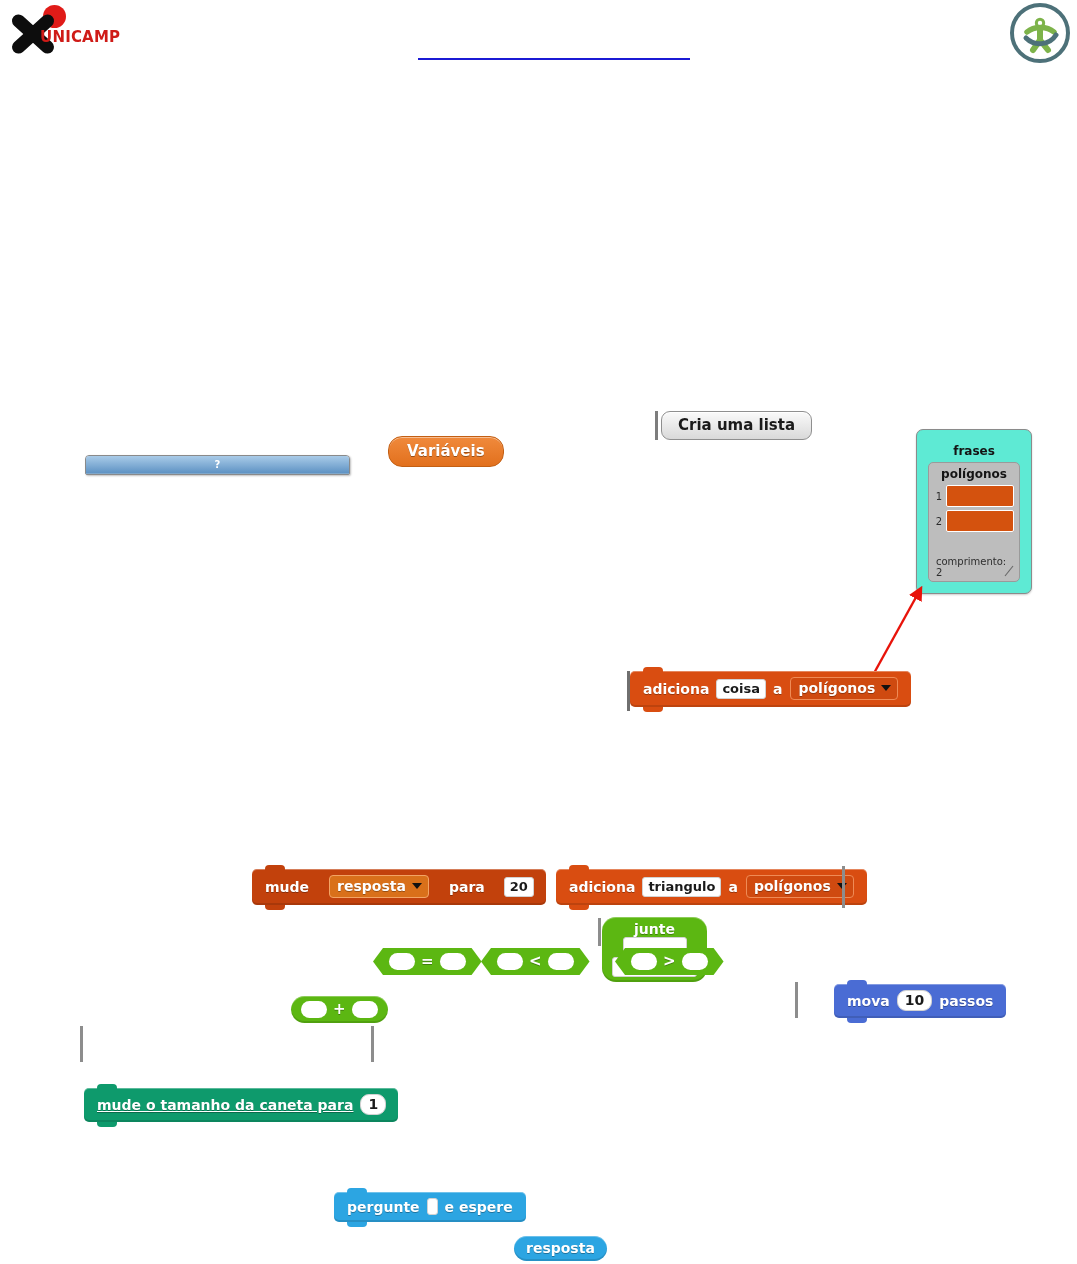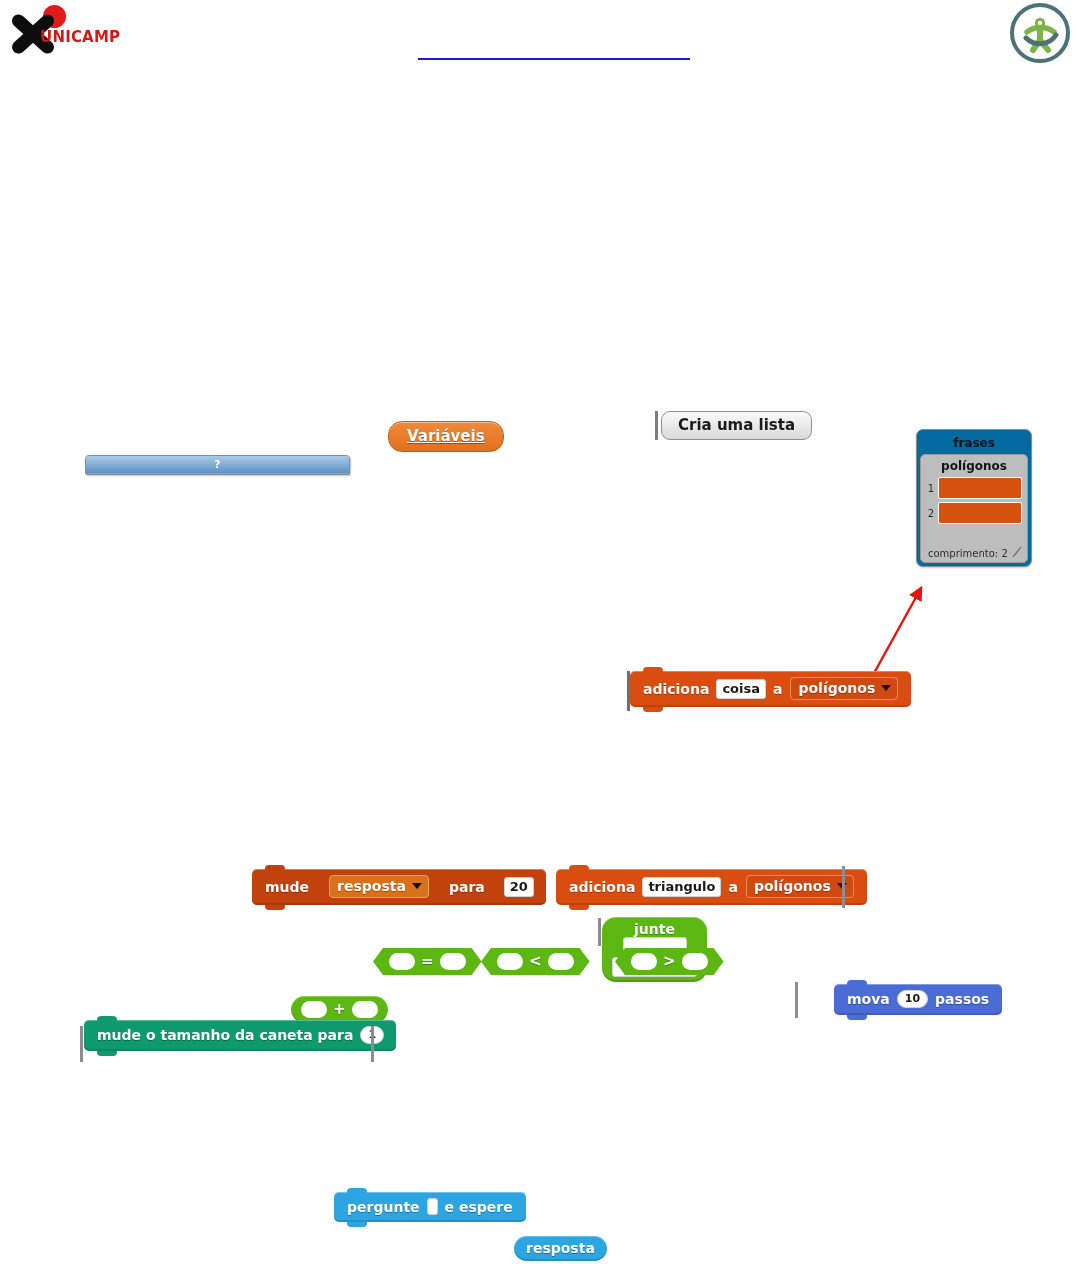--- a/index.html
+++ b/index.html
@@ -52,31 +52,30 @@
     border-bottom: 2px solid #1b1ad4;
   }
 
   #scratch-badge {
     position: absolute; right: 6px; top: 2px;
     width: 62px; height: 62px;
   }
 
   
   #variaveis-button {
-    position: absolute; left: 388px; top: 421px;
+    position: absolute; left: 388px; top: 436px;
     padding: 5px 18px 6px 18px;
     background: linear-gradient(#f08a3c, #e2701d);
     border: 1px solid #c35f13;
     border-radius: 14px;
     color: #ffffff;
     font-weight: bold;
     font-size: 15px;
     text-shadow: 0 1px 0 rgba(0,0,0,.35);
     box-shadow: inset 0 1px 0 rgba(255,255,255,.45);
-    text-decoration: underline;
   }
 
   #cria-lista-wrap {
     position: absolute; left: 655px; top: 411px;
     display: flex; align-items: stretch;
   }
   #cria-lista-wrap .left-rail {
     width: 3px; background: #7d7d7d; margin-right: 3px;
   }
   #cria-lista-button {
@@ -160,24 +159,24 @@
     font-size: 10px;
     font-weight: bold;
     color: #111111;
     box-shadow: inset 0 1px 0 #ffffff;
   }
 
   
   #list-watcher {
     position: absolute; left: 916px; top: 429px;
     width: 116px;
-    background: #0369a1;
+    background: #5eead4;
     border: 1px solid #8b8b8b;
     border-radius: 7px;
-    padding: 3px;
+    padding: 11px;
     box-shadow: 0 1px 2px rgba(0,0,0,.2);
   }
   #list-watcher .watcher-title {
     text-align: center;
     font-size: 12px; font-weight: bold;
     color: #141414;
     padding: 3px 0 4px 0;
   }
   #list-watcher .inner {
     background: #bdbdbd;
@@ -265,21 +264,21 @@
     margin: 0 3px;
     display: inline-block;
   }
   .numfield {
     background: #ffffff;
     border: 1px solid #d2d2d2;
     border-radius: 9px;
     color: #1a1a1a;
     text-shadow: none;
     font-weight: bold;
-    font-size: 11px;
+    font-size: 14px;
     padding: 1px 7px 2px 7px;
     margin: 0 3px;
     display: inline-block;
   }
   .blankfield {
     background: #ffffff;
     border: 1px solid #d2d2d2;
     border-radius: 3px;
     width: 11px; height: 17px;
     margin: 0 3px;
@@ -499,21 +498,21 @@
 <div class="rail" style="left:795px; top:982px; height:36px;"></div>
 <div class="blk cmd c-motion" style="left:799px; top:984px;margin-left:35px;">
   <span class="notch-top c-motion"></span>
   <span class="notch-bot c-motion"></span>
   <span class="label">mova</span>
   <span class="numfield">10</span>
   <span class="label">passos</span>
 </div>
 
 <div class="rail" style="left:80px; top:1026px; height:36px;"></div>
-<div class="blk cmd c-pen" style="left:84px; top:1020px;">
+<div class="blk cmd c-pen" style="left:84px; top:1088px;text-decoration:underline;">
   <span class="notch-top c-pen"></span>
   <span class="notch-bot c-pen"></span>
   <span class="label">mude o tamanho da caneta para</span>
   <span class="numfield">1</span>
 </div>
 <div class="rail" style="left:371px; top:1026px; height:36px;"></div>
 
 <div class="blk cmd c-sensing" style="left:334px; top:1192px;">
   <span class="notch-top c-sensing"></span>
   <span class="notch-bot c-sensing"></span>

